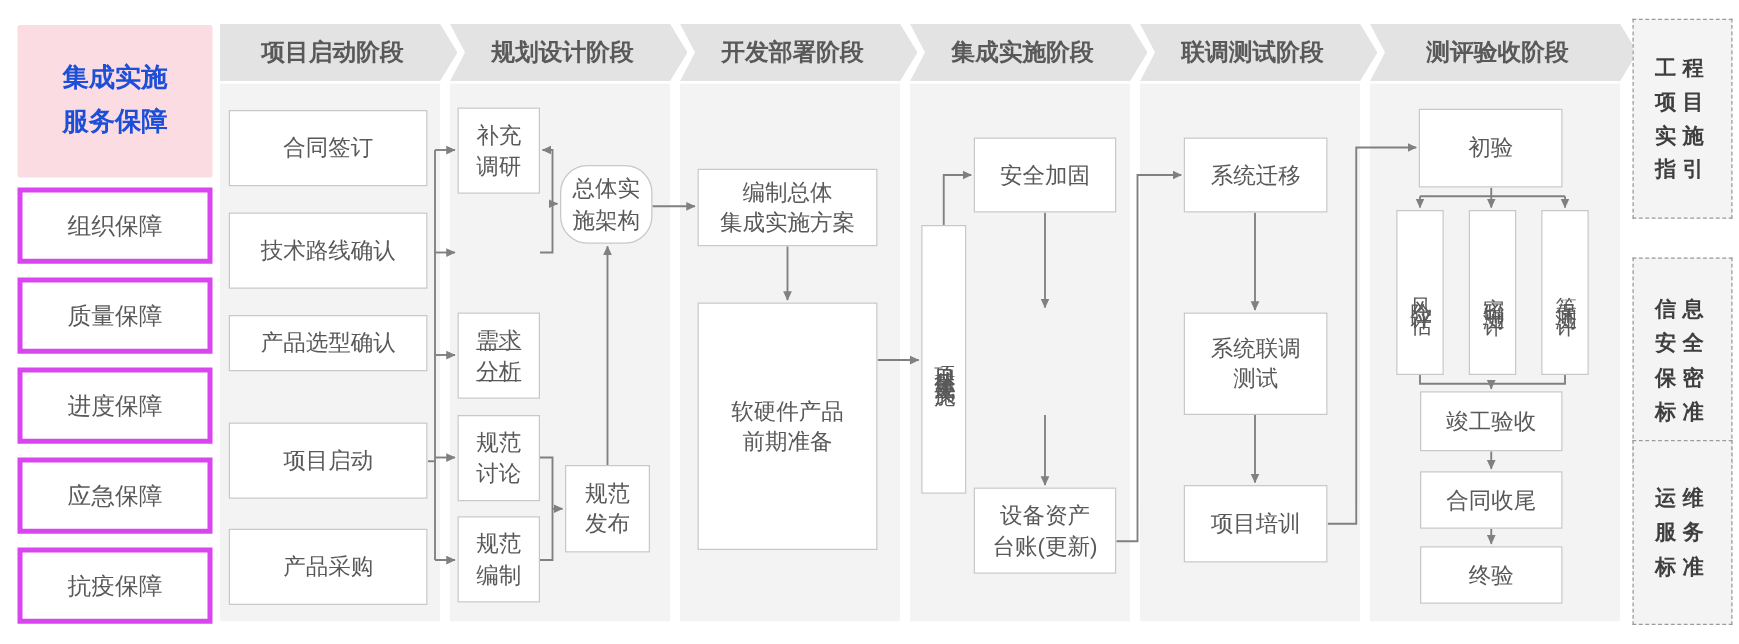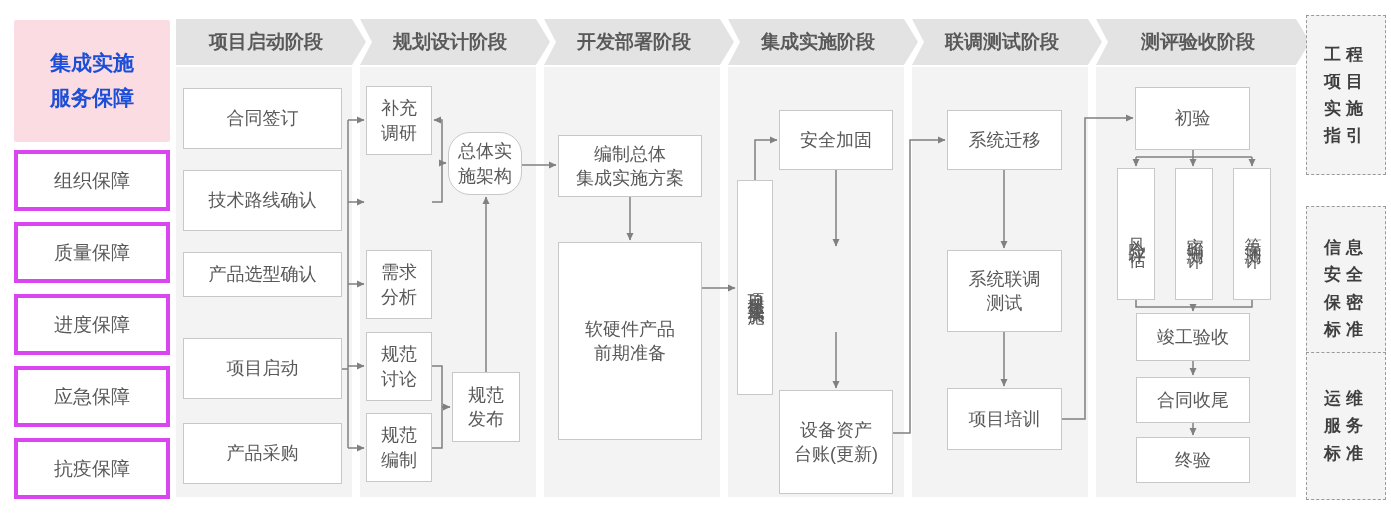--- a/index.html
+++ b/index.html
@@ -105,39 +105,39 @@
   </svg>
 
   <div class="box" style="left:183px;top:88px;width:159px;height:61px;">合同签订</div>
   <div class="box" style="left:183px;top:170px;width:159px;height:61px;">技术路线确认</div>
   <div class="box" style="left:183px;top:252px;width:159px;height:45px;">产品选型确认</div>
   <div class="box" style="left:183px;top:338px;width:159px;height:61px;">项目启动</div>
   <div class="box" style="left:183px;top:423px;width:159px;height:61px;">产品采购</div>
 
   <div class="box" style="left:366px;top:86px;width:66px;height:69px;">补充
 调研</div>
-  <div class="box" style="left:366px;top:250px;width:66px;height:69px;">需求
+  <div class="box" style="left:366px;top:250px;width:66px;height:69px;text-decoration:underline;">需求
 分析</div>
   <div class="box" style="left:366px;top:332px;width:66px;height:69px;">规范
 讨论</div>
   <div class="box" style="left:366px;top:413px;width:66px;height:69px;">规范
 编制</div>
   <div class="box" style="left:448px;top:132px;width:74px;height:63px;border-radius:22px;">总体实
 施架构</div>
   <div class="box" style="left:452px;top:372px;width:68px;height:70px;">规范
 发布</div>
 
   <div class="box" style="left:558px;top:135px;width:144px;height:62px;">编制总体
 集成实施方案</div>
   <div class="box" style="left:558px;top:242px;width:144px;height:198px;">软硬件产品
 前期准备</div>
 
   <div class="box vert" style="left:737px;top:180px;width:36px;height:215px;font-size:17px;letter-spacing:2px;">项目整体集成实施</div>
   <div class="box" style="left:779px;top:110px;width:114px;height:60px;">安全加固</div>
-  <div class="box" style="left:779px;top:390px;width:114px;height:104px;">设备资产
+  <div class="box" style="left:779px;top:390px;width:114px;height:69px;">设备资产
 台账(更新)</div>
 
   <div class="box" style="left:947px;top:110px;width:115px;height:60px;">系统迁移</div>
   <div class="box" style="left:947px;top:250px;width:115px;height:82px;">系统联调
 测试</div>
   <div class="box" style="left:947px;top:388px;width:115px;height:62px;">项目培训</div>
 
   <div class="box" style="left:1135px;top:87px;width:115px;height:63px;">初验</div>
   <div class="box vert" style="left:1117px;top:168px;width:38px;height:132px;font-size:17px;">风险评估</div>
   <div class="box vert" style="left:1175px;top:168px;width:38px;height:132px;font-size:17px;">密码测评</div>

